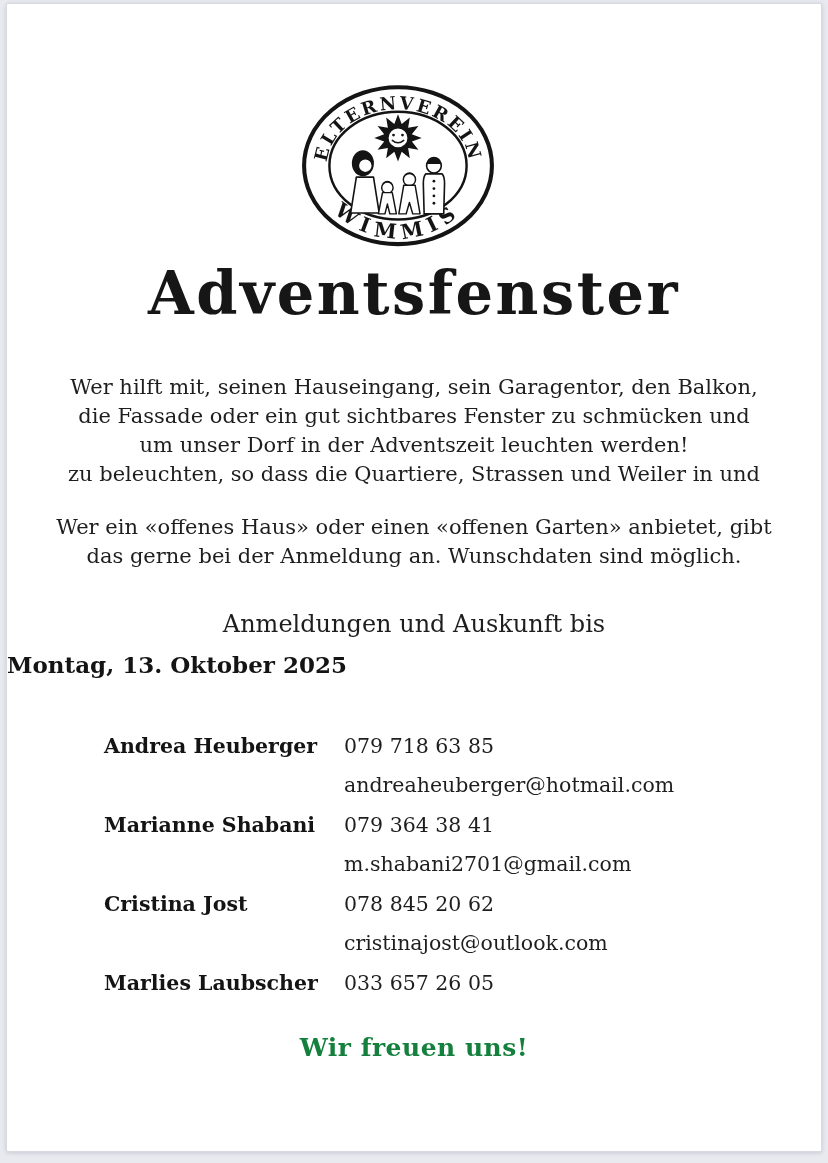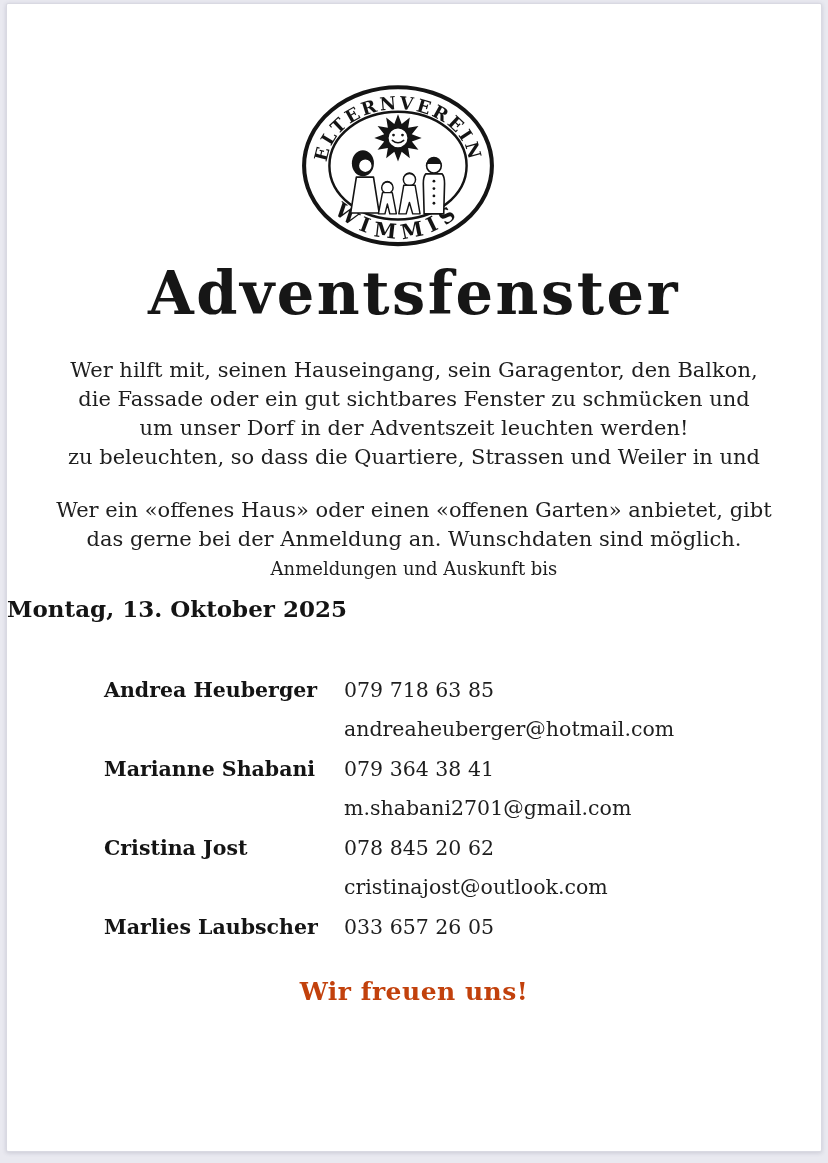--- a/index.html
+++ b/index.html
@@ -27,29 +27,30 @@
   .flyer-title {
     margin:10px 0 8px;
     text-align:center;
     font-size:59px;
     font-weight:bold;
     letter-spacing:2.5px;
     line-height:1.2;
     color:#161616;
   }
   .para {
-    margin-top:26px;
+    margin-top:43px;
     text-align:center;
     font-size:21px;
     line-height:29px;
   }
   .para.second { margin-top:24px; }
   .reg-intro {
+    margin-top:39px;
     text-align:center;
-    font-size:18px;
+    font-size:24px;
     line-height:29px;
   }
   .deadline {
     margin-top:10px;
     text-align:left;
     font-size:23px;
     font-weight:bold;
     line-height:32px;
     color:#141414;
   }
@@ -60,21 +61,21 @@
     font-size:20.5px;
     line-height:39.5px;
   }
   .c-name { font-weight:bold; color:#141414; }
   .closing {
     margin-top:30px;
     text-align:center;
     font-size:25px;
     font-weight:bold;
     letter-spacing:0.5px;
-    color:#c2410c;
+    color:#15803d;
   }
   .logo text {
     font-family:"DejaVu Serif", serif;
     font-weight:bold;
     fill:#141414;
   }
 </style>
 </head>
 <body>
 

